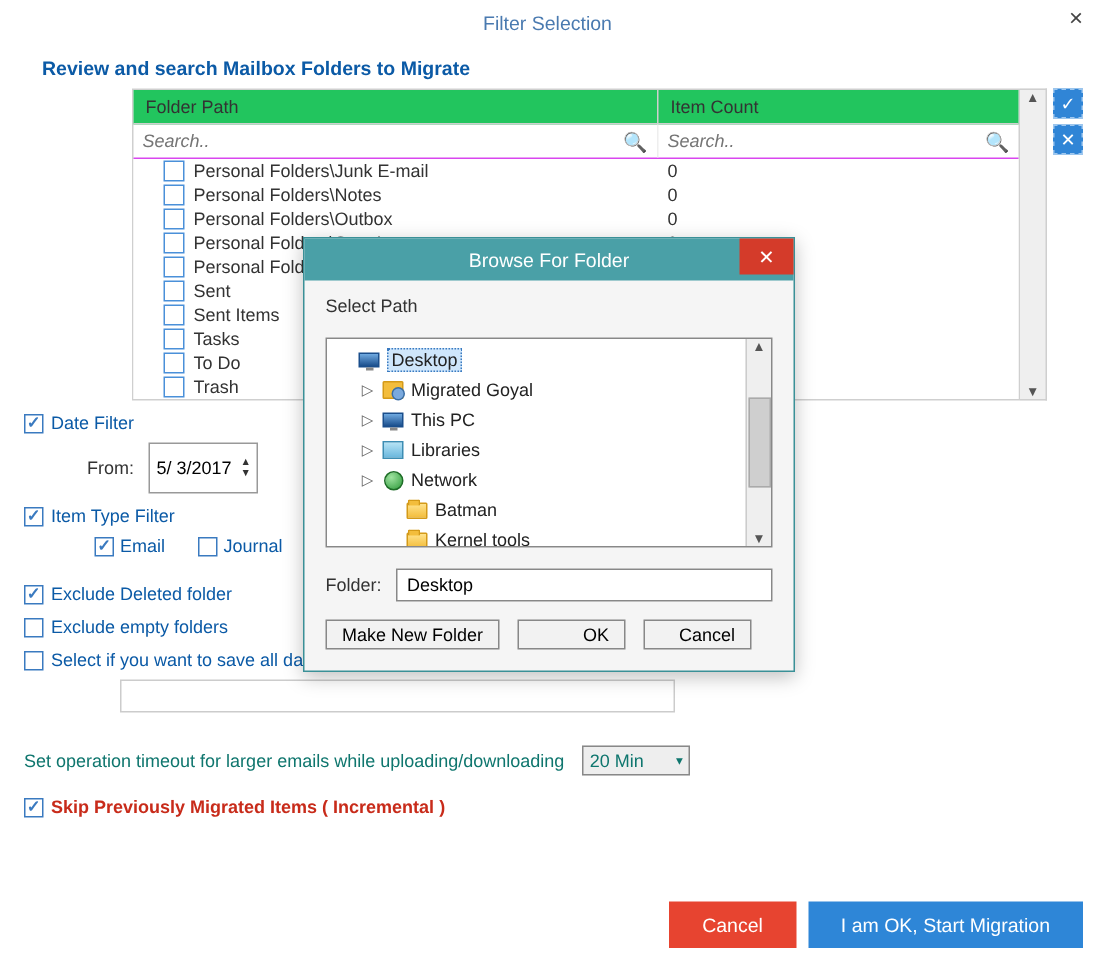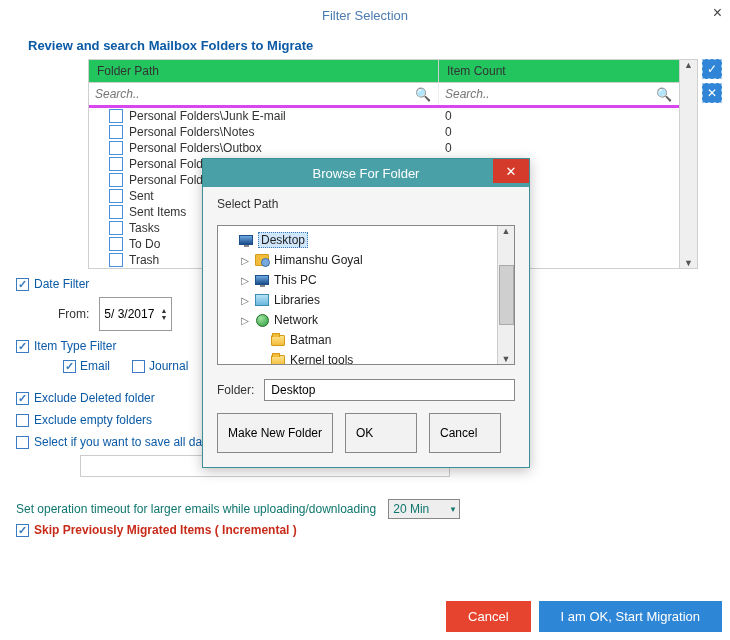--- a/index.html
+++ b/index.html
@@ -12,21 +12,21 @@
   .section-head { color: #0b5aa6; font-weight: bold; font-size: 13px; margin: 8px 0 6px 20px; }
 
   
   .grid-area { display: flex; margin-left: 80px; }
   .grid { border: 1px solid #cfcfcf; flex: 1; }
   .grid-header { display: flex; background: #22c55e; border-bottom: 1px solid #cfcfcf; }
   .gh-cell { padding: 4px 8px; border-right: 1px solid #cfcfcf; color: #333; font-size: 12px; }
   .gh-path { flex: 1; }
   .gh-count { width: 240px; border-right: none; }
 
-  .search-row { display: flex; border-bottom: 3px solid #d946ef; }
+  .search-row { display: flex; border-bottom: 1px solid #d946ef; }
   .search-cell { display: flex; align-items: center; padding: 2px 6px; border-right: 1px solid #eee; }
   .search-cell input { border: none; outline: none; flex: 1; font-size: 12px; font-style: italic; color: #666; padding: 2px 0; }
   .search-cell .mag { color: #1a6cc9; font-size: 13px; font-weight: bold; }
   .sc-path { flex: 1; }
   .sc-count { width: 240px; border-right: none; }
   .sc-count input { width: 200px; }
 
   .grid-body { background: #fff; max-height: 170px; overflow: hidden; }
   .row { display: flex; align-items: center; padding: 1px 0; }
   .row .chk { width: 14px; height: 14px; border: 1px solid #4a90d9; margin: 0 6px 0 20px; background: #fff; flex-shrink: 0; }
@@ -88,21 +88,21 @@
   .libs-ico { width: 14px; height: 12px; background: linear-gradient(#b6e3f5,#6ab7dd); border: 1px solid #3d8db3; }
   .net-ico { width: 13px; height: 13px; border-radius: 50%; background: radial-gradient(circle at 35% 30%, #9fe3a0, #2d9a3a); border: 1px solid #1e6d27; }
   .user-ico { width: 14px; height: 12px; background: #f3bd3c; border: 1px solid #d49a18; border-radius: 1px; position: relative; }
   .user-ico::after { content: ""; position: absolute; right: -2px; bottom: -2px; width: 7px; height: 7px; background: #7aa9dd; border-radius: 50%; border: 1px solid #3a6ea5; }
 
   .folder-row { display: flex; align-items: center; gap: 10px; margin-top: 14px; }
   .folder-row label { font-size: 12px; color: #333; }
   .folder-row input { flex: 1; border: 1px solid #888; padding: 3px 6px; font-size: 12px; background: #fff; }
 
   .dlg-btns { display: flex; gap: 12px; margin-top: 12px; justify-content: flex-start; }
-  .dlg-btn { border: 1px solid #888; background: #f2f2f2; padding: 12px 10px; font-size: 12px; min-width: 72px; text-align: left; }
+  .dlg-btn { border: 1px solid #888; background: #f2f2f2; padding: 2px 10px; font-size: 12px; min-width: 72px; text-align: right; }
   .dlg-btn.mk { min-width: 100px; }
 </style>
 </head>
 <body>
 
 <div class="titlebar">
   <span>Filter Selection</span>
   <span class="close">×</span>
 </div>
 
@@ -233,21 +233,21 @@
   <div class="wide-input"></div>
 
   <div class="timeout-row">
     <span>Set operation timeout for larger emails while uploading/downloading</span>
     <div class="timeout-select">
       <span>20 Min</span>
       <span style="font-size:9px;">▾</span>
     </div>
   </div>
 
-  <div class="chk-line red" style="margin-top:4px;">
+  <div class="chk-line red" style="margin-top:14px;">
     <span class="box checked"></span>
     <span>Skip Previously Migrated Items ( Incremental )</span>
   </div>
 </div>
 
 <div class="bottom">
   <button class="btn cancel">Cancel</button>
   <button class="btn start">I am OK, Start Migration</button>
 </div>
 
@@ -267,21 +267,21 @@
           <span class="ico">
               <span class="monitor-ico"></span>
             </span>
           <span class="lbl">Desktop</span>
         </div>
         <div class="tnode indent1">
           <span class="exp">▷</span>
           <span class="ico">
               <span class="user-ico"></span>
             </span>
-          <span class="lbl">Himanshu Goyal</span>
+          <span class="lbl">Migrated Goyal</span>
         </div>
         <div class="tnode indent1">
           <span class="exp">▷</span>
           <span class="ico">
               <span class="monitor-ico"></span>
             </span>
           <span class="lbl">This PC</span>
         </div>
         <div class="tnode indent1">
           <span class="exp">▷</span>

